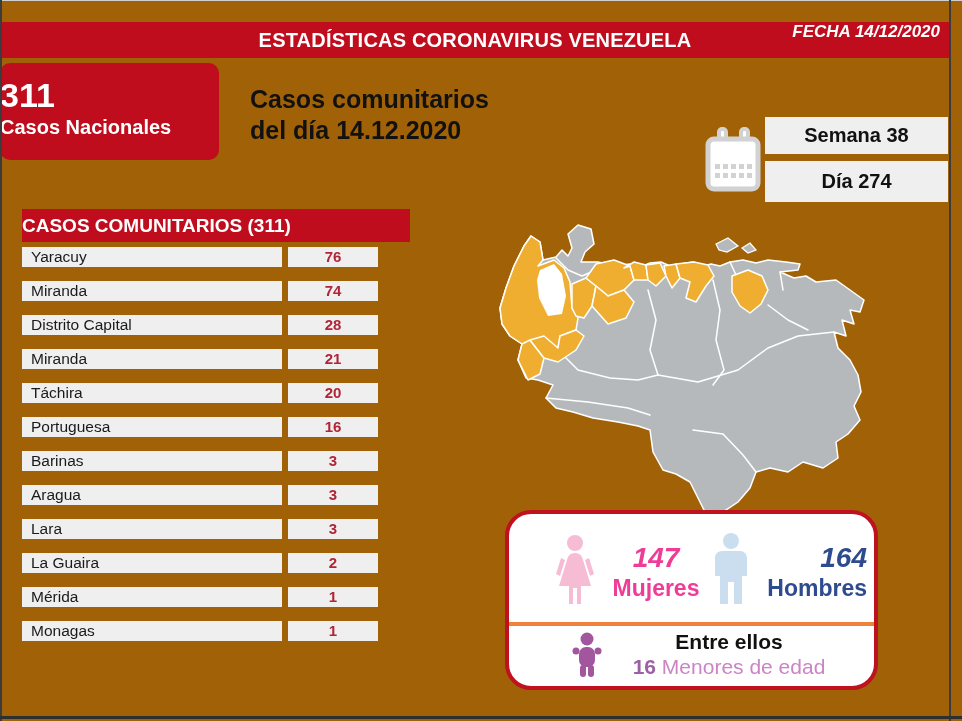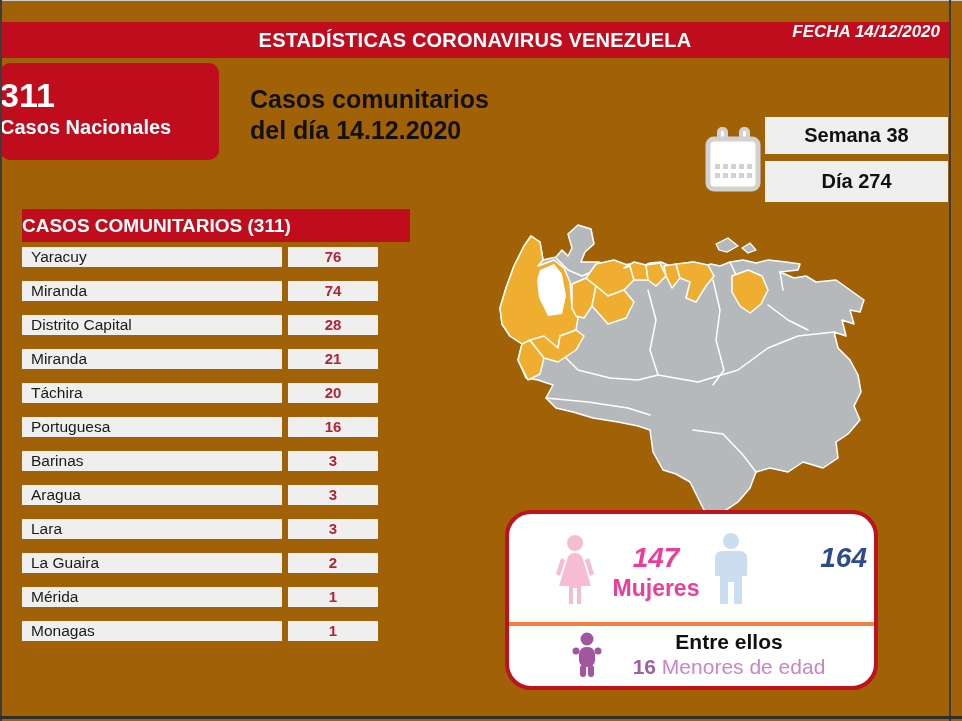--- a/index.html
+++ b/index.html
@@ -233,20 +233,21 @@
         <div class="g-lbl">Mujeres</div>
       </div>
       <svg class="g-icon-m" width="44" height="78" viewBox="0 0 44 78">
         <g fill="#cadeef">
           <circle cx="22" cy="9" r="8"></circle>
           <path d="M13,19 L31,19 C35,19 38,22 38,26 L38,44 L33,44 L33,72 L25,72 L25,50 L19,50 L19,72 L11,72 L11,44 L6,44 L6,26 C6,22 9,19 13,19 Z"></path>
         </g>
       </svg>
       <div class="g-col male">
         <div class="g-num">164</div>
+        <div class="g-lbl">Hombres</div>
       </div>
     </div>
     <div class="stats-divider"></div>
     <div class="stats-bottom">
       <svg class="child-icon" width="36" height="50" viewBox="0 0 36 50">
         <g fill="#a1569d">
           <circle cx="18" cy="7" r="6.5"></circle>
           <rect x="10" y="15" width="16" height="20" rx="7"></rect>
           <circle cx="7" cy="19" r="3.5"></circle>
           <circle cx="29" cy="19" r="3.5"></circle>

